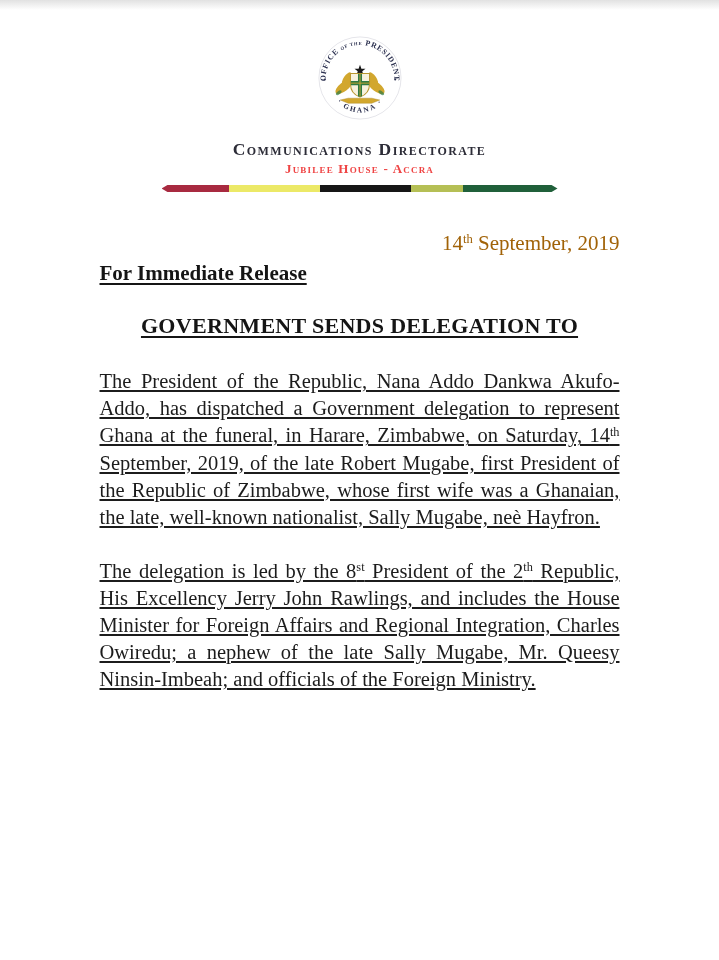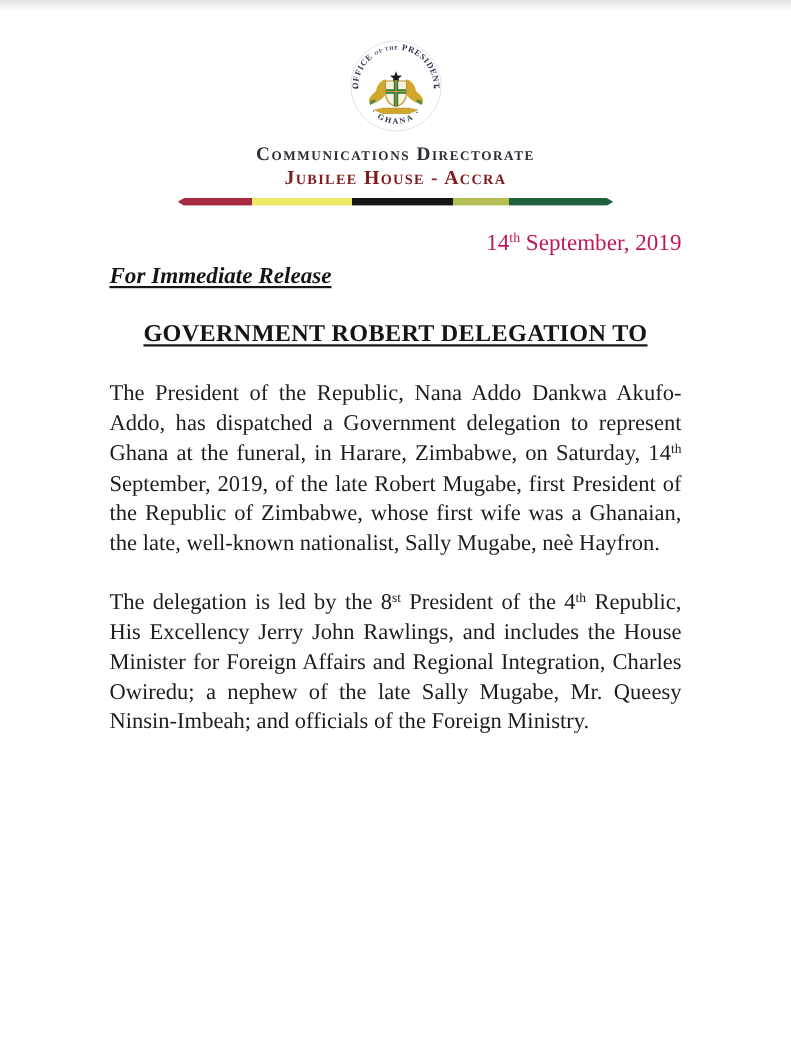--- a/index.html
+++ b/index.html
@@ -32,60 +32,59 @@
   .green { fill: var(--seal-green); }
   .navy  { fill: var(--seal-navy); }
   .star  { fill: var(--seal-star); }
   .ring-text {
     font-family: "Liberation Serif", serif;
     font-weight: bold;
     fill: var(--seal-navy);
   }
 
   .org-line1 {
-    margin-top: 7px;
+    margin-top: 17px;
     font-variant: small-caps;
     font-weight: bold;
     font-size: 17.5px;
     letter-spacing: 1.4px;
     color: #2d2d38;
   }
   .org-line2 {
     margin-top: 1px;
     font-variant: small-caps;
     font-weight: bold;
-    font-size: 18px;
+    font-size: 13px;
     letter-spacing: 1.2px;
-    color: #7f1d1d;
+    color: #ef4444;
   }
 
   .flag-bar {
     width: 396px;
     height: 7px;
     margin: 8px auto 0;
     clip-path: polygon(0 50%, 1.5% 0, 98.5% 0, 100% 50%, 98.5% 100%, 1.5% 100%);
   }
 
   .content { width: 520px; margin: 0 auto; }
 
   .date-line {
-    margin-top: 21px;
+    margin-top: 39px;
     text-align: right;
     font-size: 21px;
-    color: #be185d;
+    color: #a16207;
   }
   .release-label {
     margin-top: 5px;
     font-size: 21px;
     font-weight: bold;
     text-decoration: underline;
     text-decoration-thickness: 2px;
     text-underline-offset: 3px;
     color: #151515;
-    font-style: italic;
   }
 
   .doc-title {
     margin-top: 25px;
     text-align: center;
     font-weight: bold;
     font-size: 22px;
     line-height: 1.38;
     letter-spacing: .3px;
     color: #151515;
@@ -96,20 +95,21 @@
     text-underline-offset: 3px;
   }
 
   .para {
     margin: 27px 0 0 0;
     font-size: 20.5px;
     line-height: 1.32;
     text-align: justify;
     text-justify: inter-word;
     color: #1c1c1c;
+    text-decoration: underline;
   }
   .para sup, .date-line sup {
     font-size: 0.6em;
     line-height: 0;
     vertical-align: baseline;
     position: relative;
     top: -0.55em;
   }
 </style>
 </head>
@@ -186,21 +186,21 @@
     <div class="flag-bar" style="background: linear-gradient(90deg, rgb(168, 42, 64) 0%, rgb(168, 42, 64) 17%, rgb(236, 233, 103) 17%, rgb(236, 233, 103) 40%, rgb(22, 22, 22) 40%, rgb(22, 22, 22) 63%, rgb(181, 191, 85) 63%, rgb(181, 191, 85) 76%, rgb(32, 96, 58) 76%, rgb(32, 96, 58) 100%);"></div>
   </div>
 
   <div class="content">
 
     <div class="date-line"><span>14</span><sup>th</sup><span> September, 2019</span></div>
 
     <div class="release-label">For Immediate Release</div>
 
     <div class="doc-title">
-      <div><span class="title-line">GOVERNMENT ROBERT DELEGATION TO</span></div>
+      <div><span class="title-line">GOVERNMENT SENDS DELEGATION TO</span></div>
     </div>
 
     <p class="para"><span>The President of the Republic, Nana Addo Dankwa Akufo-Addo, has dispatched a Government delegation to represent Ghana at the funeral, in Harare, Zimbabwe, on Saturday, 14</span><sup>th</sup><span> September, 2019, of the late Robert Mugabe, first President of the Republic of Zimbabwe, whose first wife was a Ghanaian, the late, well-known nationalist, Sally Mugabe, neè Hayfron.</span></p>
 
-    <p class="para"><span>The delegation is led by the 8</span><sup>st</sup><span> President of the 4</span><sup>th</sup><span> Republic, His Excellency Jerry John Rawlings, and includes the House Minister for Foreign Affairs and Regional Integration, Charles Owiredu; a nephew of the late Sally Mugabe, Mr. Queesy Ninsin-Imbeah; and officials of the Foreign Ministry.</span></p>
+    <p class="para"><span>The delegation is led by the 8</span><sup>st</sup><span> President of the 2</span><sup>th</sup><span> Republic, His Excellency Jerry John Rawlings, and includes the House Minister for Foreign Affairs and Regional Integration, Charles Owiredu; a nephew of the late Sally Mugabe, Mr. Queesy Ninsin-Imbeah; and officials of the Foreign Ministry.</span></p>
 
   </div>
 </div>
 
 </body></html>

